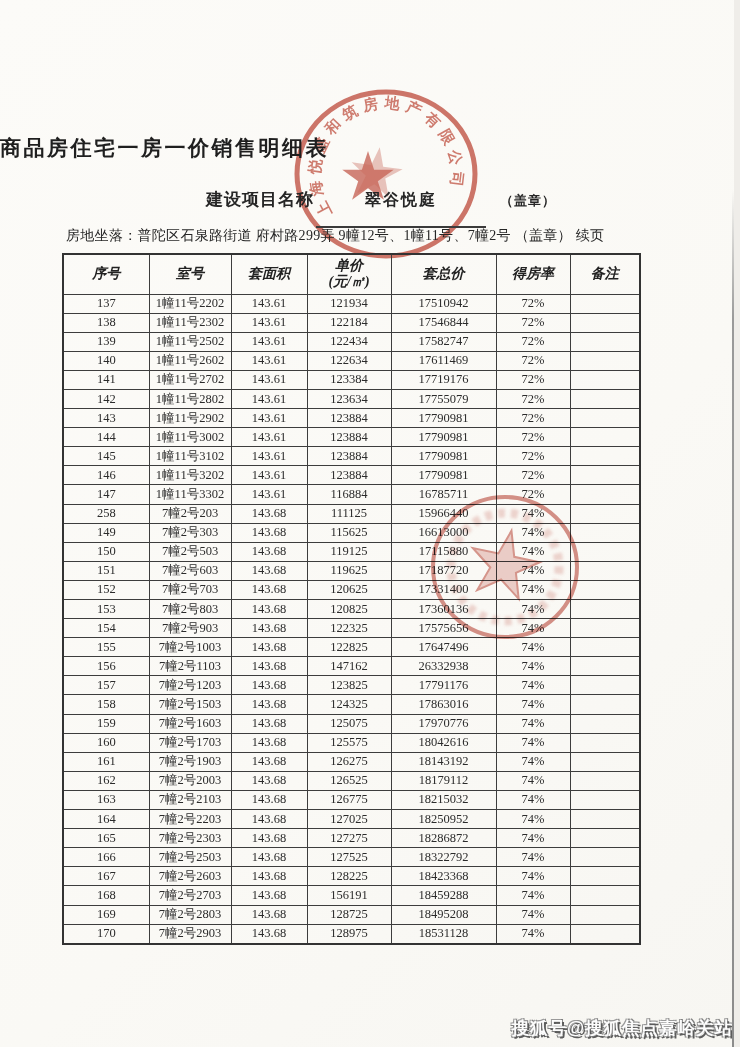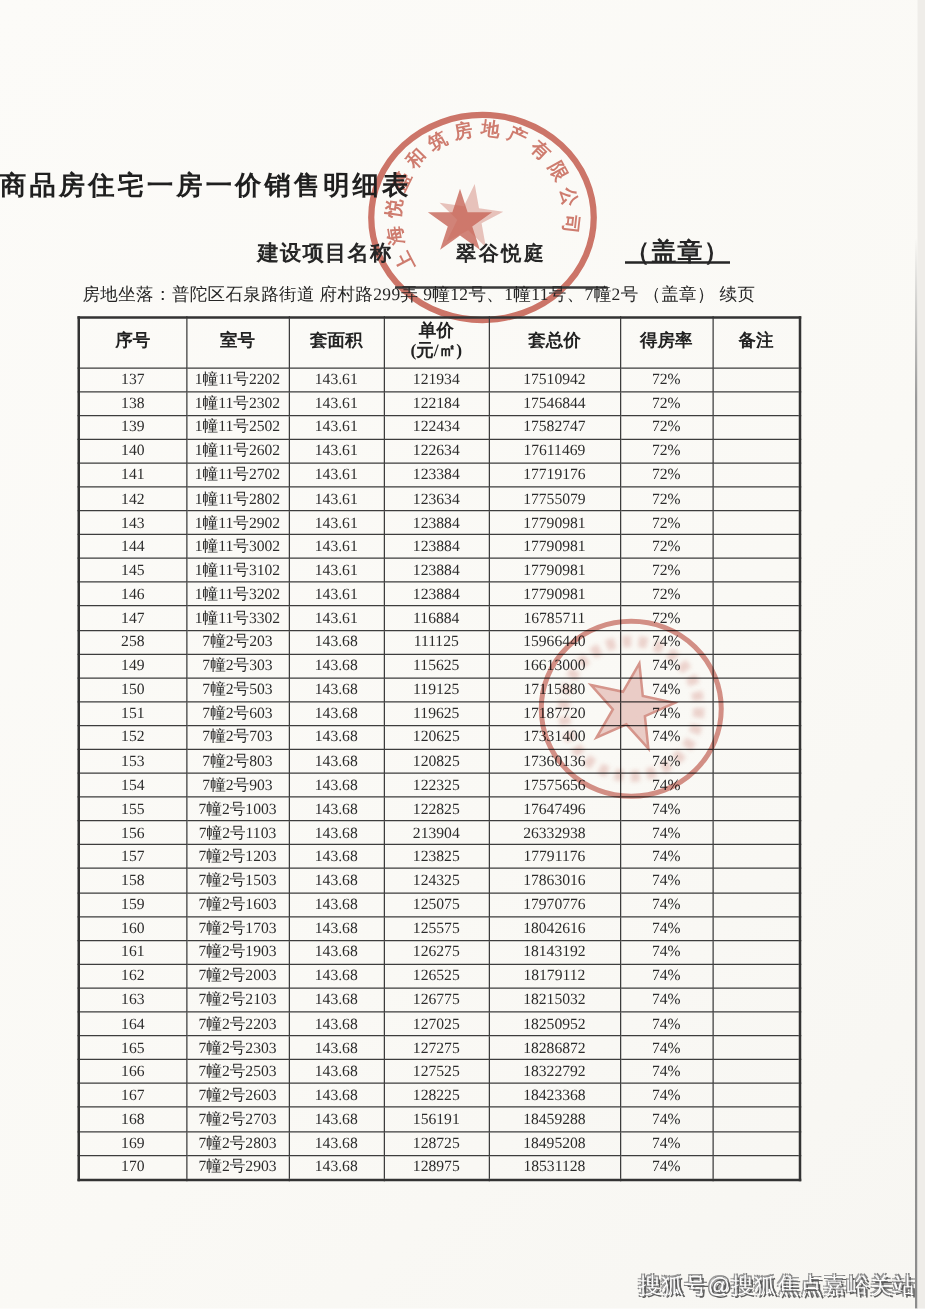--- a/index.html
+++ b/index.html
@@ -28,52 +28,52 @@
   .project-line{
     position:absolute;left:206px;top:188px;
     font-size:17px;font-weight:bold;letter-spacing:1px;white-space:nowrap;
   }
   .project-name-line{
     display:inline-block;width:170px;text-align:center;
     border-bottom:2px solid #3a3a3a;
     font-size:16px;font-weight:bold;letter-spacing:2px;
     margin-left:2px;padding-bottom:15px;
   }
-  .seal-note{margin-left:14px;font-size:20px;font-weight:bold;text-decoration:underline;}
+  .seal-note{margin-left:14px;font-size:13px;font-weight:bold;}
   .location-line{
     position:absolute;left:66px;top:227px;width:640px;
     font-size:14px;font-weight:normal;letter-spacing:0.3px;white-space:nowrap;
   }
   table.price-table{
     position:absolute;left:62px;top:253px;
     width:577px;height:692px;
     border-collapse:collapse;table-layout:fixed;
     background:transparent;
   }
   .price-table th,.price-table td{
     border:1px solid #3d3d3d;
     text-align:center;vertical-align:middle;
     padding:0 1px;overflow:hidden;white-space:nowrap;
   }
-  .price-table thead tr{height:40px;}
+  .price-table thead tr{height:40px;font-style:italic;}
   .price-table th{
     font-size:14px;font-weight:bold;color:#222;line-height:1.15;
   }
   .price-table td{
     font-size:12.5px;color:#2b2b2b;
   }
   .price-table{border:2px solid #333;}
   .stamp{
     position:absolute;mix-blend-mode:multiply;
     filter:blur(0.4px);
   }
   .watermark{
     position:absolute;right:7px;top:1016px;
     font-family:"Liberation Sans","DejaVu Sans",sans-serif;
-    font-size:17.5px;font-weight:normal;letter-spacing:1px;
+    font-size:17.5px;font-weight:bold;letter-spacing:1px;
     color:#fdfdfd;
     text-shadow:2px 2px 0 #5c5c5c,-1px -1px 0 #9a9a9a,1px -1px 0 #808080,-1px 1px 0 #808080;
     white-space:nowrap;
   }
 </style>
 </head>
 <body>
 
 <div class="page">
 
@@ -291,21 +291,21 @@
           <td>143.68</td>
           <td>122825</td>
           <td>17647496</td>
           <td>74%</td>
           <td></td>
         </tr>
         <tr>
           <td>156</td>
           <td>7幢2号1103</td>
           <td>143.68</td>
-          <td>213904</td>
+          <td>147162</td>
           <td>26332938</td>
           <td>74%</td>
           <td></td>
         </tr>
         <tr>
           <td>157</td>
           <td>7幢2号1203</td>
           <td>143.68</td>
           <td>123825</td>
           <td>17791176</td>

